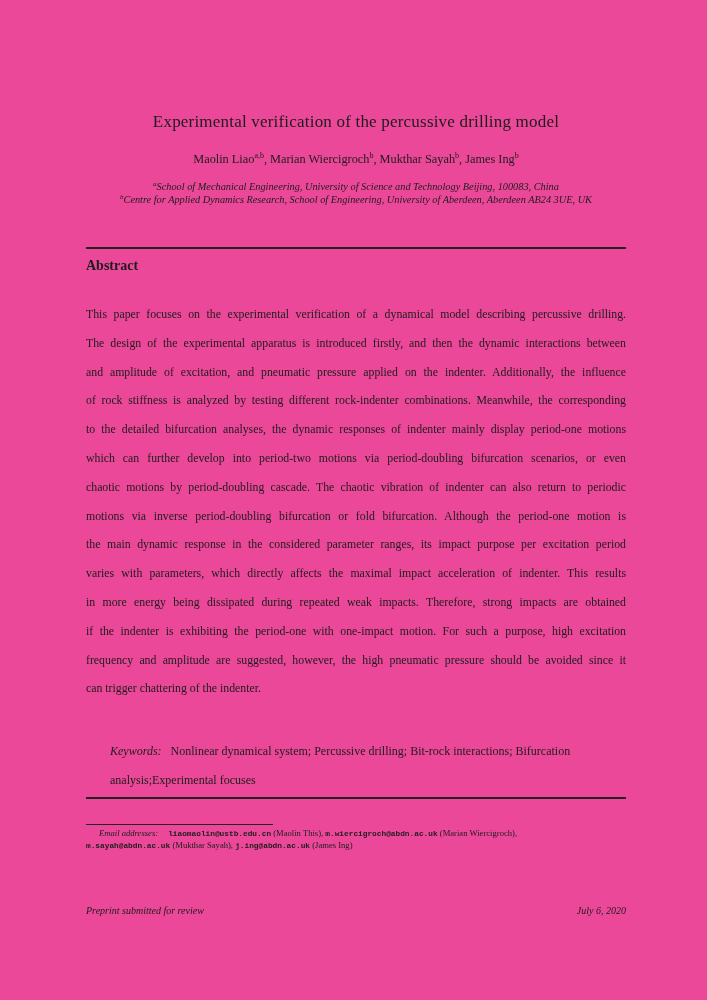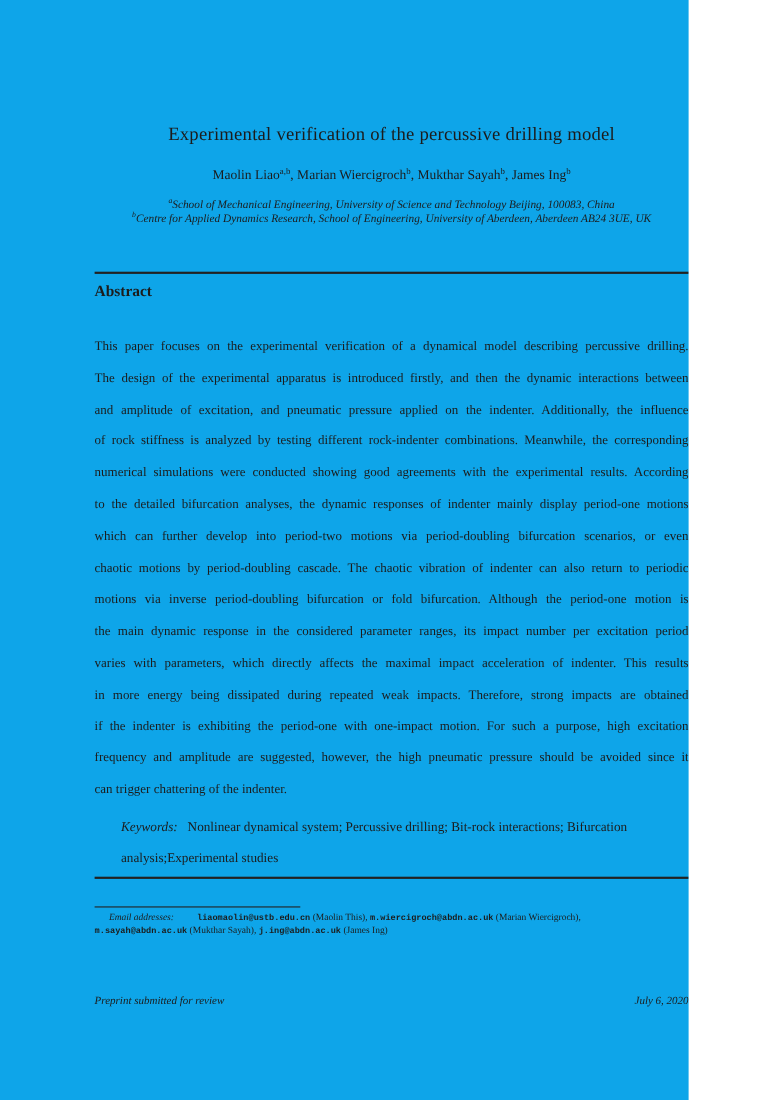--- a/index.html
+++ b/index.html
@@ -1,20 +1,20 @@
 <!DOCTYPE html>
 <html><head>
 <meta charset="utf-8">
 <style>
   html, body { margin: 0; padding: 0; background: #ffffff; }
   .page {
     position: relative;
-    width: 626px;
+    width: 707px;
     height: 1000px;
-    background: #0ea5e9;
+    background: #ec4899;
     color: #1c1c1c;
     font-family: "Liberation Serif", serif;
     overflow: hidden;
   }
   .title {
     position: absolute;
     top: 112px; left: 86px; width: 540px;
     margin: 0;
     font-size: 17px;
     font-weight: 400;
@@ -79,21 +79,21 @@
   }
   .footnote {
     position: absolute;
     top: 827px; left: 86px; width: 545px;
     margin: 0;
     font-size: 8.6px;
     line-height: 12px;
   }
   .fn-line { height: 12px; overflow: hidden; white-space: nowrap; }
   .fn-line.first { padding-left: 13px; }
-  .fn-label { font-style: italic; margin-right: 21px; }
+  .fn-label { font-style: italic; margin-right: 10px; }
   .mono {
     font-family: "Liberation Mono", monospace;
     font-size: 7.8px;
     font-weight: 700;
   }
   .footer {
     position: absolute;
     top: 905px; left: 86px; width: 540px;
     display: flex;
     justify-content: space-between;
@@ -118,36 +118,35 @@
 
   <div class="rule rule-top"></div>
 
   <div class="abs-heading">Abstract</div>
 
   <div class="abs-body">
     <div class="abs-line">This paper focuses on the experimental verification of a dynamical model describing percussive drilling.</div>
     <div class="abs-line">The design of the experimental apparatus is introduced firstly, and then the dynamic interactions between</div>
     <div class="abs-line">and amplitude of excitation, and pneumatic pressure applied on the indenter. Additionally, the influence</div>
     <div class="abs-line">of rock stiffness is analyzed by testing different rock-indenter combinations. Meanwhile, the corresponding</div>
-    <div class="abs-line">numerical simulations were conducted showing good agreements with the experimental results. According</div>
     <div class="abs-line">to the detailed bifurcation analyses, the dynamic responses of indenter mainly display period-one motions</div>
     <div class="abs-line">which can further develop into period-two motions via period-doubling bifurcation scenarios, or even</div>
     <div class="abs-line">chaotic motions by period-doubling cascade. The chaotic vibration of indenter can also return to periodic</div>
     <div class="abs-line">motions via inverse period-doubling bifurcation or fold bifurcation. Although the period-one motion is</div>
-    <div class="abs-line">the main dynamic response in the considered parameter ranges, its impact number per excitation period</div>
+    <div class="abs-line">the main dynamic response in the considered parameter ranges, its impact purpose per excitation period</div>
     <div class="abs-line">varies with parameters, which directly affects the maximal impact acceleration of indenter. This results</div>
     <div class="abs-line">in more energy being dissipated during repeated weak impacts. Therefore, strong impacts are obtained</div>
     <div class="abs-line">if the indenter is exhibiting the period-one with one-impact motion. For such a purpose, high excitation</div>
     <div class="abs-line">frequency and amplitude are suggested, however, the high pneumatic pressure should be avoided since it</div>
     <div class="abs-line last">can trigger chattering of the indenter.</div>
   </div>
 
   <div class="keywords">
     <div class="kw-line"><span class="kw-label">Keywords:</span><span>Nonlinear dynamical system; Percussive drilling; Bit-rock interactions; Bifurcation</span></div>
-    <div class="kw-line"><span>analysis;Experimental studies</span></div>
+    <div class="kw-line"><span>analysis;Experimental focuses</span></div>
   </div>
 
   <div class="rule rule-bottom"></div>
 
   <div class="fn-rule"></div>
 
   <div class="footnote">
     <div class="fn-line first"><span class="fn-label">Email addresses:</span><span class="mono">liaomaolin@ustb.edu.cn</span><span> (Maolin This), </span><span class="mono">m.wiercigroch@abdn.ac.uk</span><span> (Marian Wiercigroch),</span></div>
     <div class="fn-line"><span class="mono">m.sayah@abdn.ac.uk</span><span> (Mukthar Sayah), </span><span class="mono">j.ing@abdn.ac.uk</span><span> (James Ing)</span></div>
   </div>

